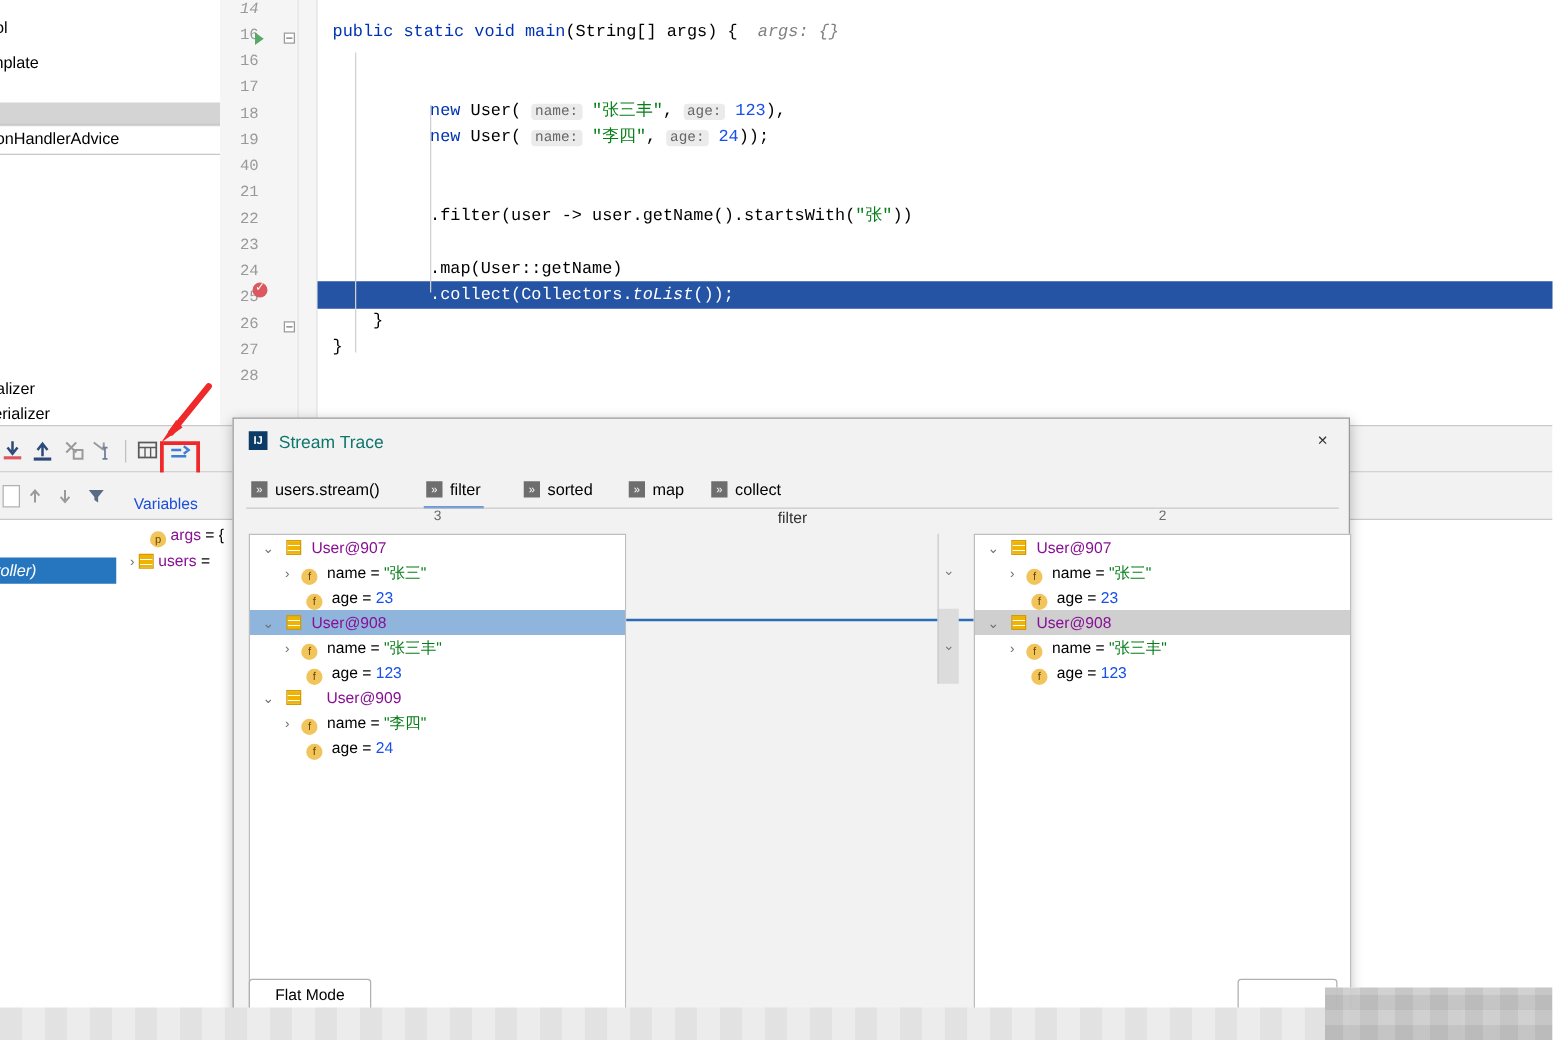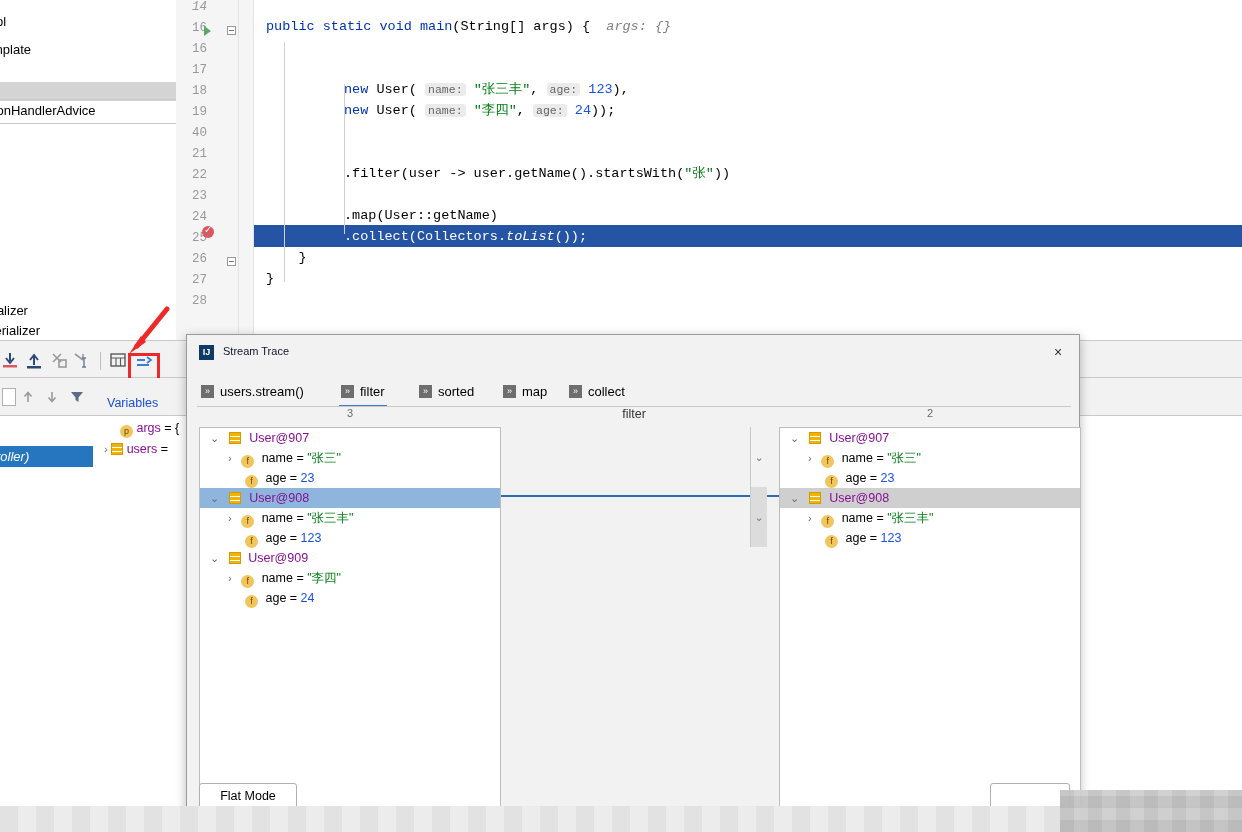--- a/index.html
+++ b/index.html
@@ -67,21 +67,21 @@
   .vname { color: #871094; }
   .left-pane-controls { position: absolute; left: 0; top: 378px; width: 96px; height: 38px; background: #f2f2f2; border-bottom:1px solid #c9c9c9;}
 
   
   .dialog { position: absolute; left: 186px; top: 334px; width: 894px; height: 487px;
             background: #f2f2f2; border: 1px solid #9a9a9a; box-shadow: 0 3px 10px rgba(0,0,0,.28); }
   .dlg-title-bar { position: relative; height: 34px; }
   .dlg-icon { position: absolute; left: 12px; top: 10px; width: 15px; height: 15px; background: #0d3b66; }
   .dlg-icon span { position: absolute; left: 0; top: 0; width: 15px; height: 15px; color: #fff;
                    font-size: 9px; line-height: 15px; text-align: center; font-family: "Liberation Sans", sans-serif; font-weight: bold; }
-  .dlg-title { position: absolute; left: 36px; top: 10px; font-size: 11px; color: #0f172a; }
+  .dlg-title { position: absolute; left: 36px; top: 10px; font-size: 14px; color: #0f766e; }
   .dlg-close { position: absolute; right: 8px; top: 5px; width: 26px; height: 24px;
                text-align: center; line-height: 24px; font-size: 14px; color: #333; cursor: default; }
   .tabs { position: absolute; left: 0; top: 42px; width: 894px; height: 28px; }
   .tab { position: absolute; top: 0; height: 28px; display: flex; align-items: center; gap: 6px;
          font-size: 13px; color: #000; padding: 0 2px; }
   .tab .tico { width: 13px; height: 13px; background: #6e6e6e; color: #fff; font-size: 9px;
                line-height: 13px; text-align: center; font-family: "Liberation Sans", sans-serif; }
   .tab.active { color: #000; }
   .tab.active::after { content: ""; position: absolute; left: 0; right: 0; bottom: -2px; height: 2px; background: #3d7dd4; }
   .tab-underline { position: absolute; left: 10px; top: 71px; width: 874px; height: 1px; background: #c9c9c9; }
@@ -305,21 +305,21 @@
         <span class="f-badge" style="margin-left:6px;">f</span>
         <span style="margin-left:4px;">name = </span><span class="t-str">"张三丰"</span>
       </div>
       <div class="tnode" style="left:45px; top:100px;">
         <span class="f-badge">f</span>
         <span style="margin-left:4px;">age = </span><span class="t-num">123</span>
       </div>
       <div class="tnode" style="left:10px; top:120px;">
         <span class="t-chev" style="position:relative;">⌄</span>
         <span class="listicon" style="margin-left:6px;"></span>
-        <span class="t-obj" style="margin-left:4px;">User@909</span>
+        <span class="t-obj" style="margin-left:17px;">User@909</span>
       </div>
       <div class="tnode" style="left:28px; top:140px;">
         <span class="t-chev" style="position:relative;">›</span>
         <span class="f-badge" style="margin-left:6px;">f</span>
         <span style="margin-left:4px;">name = </span><span class="t-str">"李四"</span>
       </div>
       <div class="tnode" style="left:45px; top:160px;">
         <span class="f-badge">f</span>
         <span style="margin-left:4px;">age = </span><span class="t-num">24</span>
       </div>

